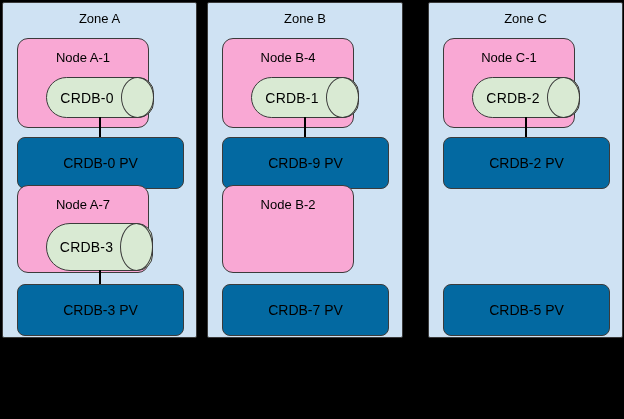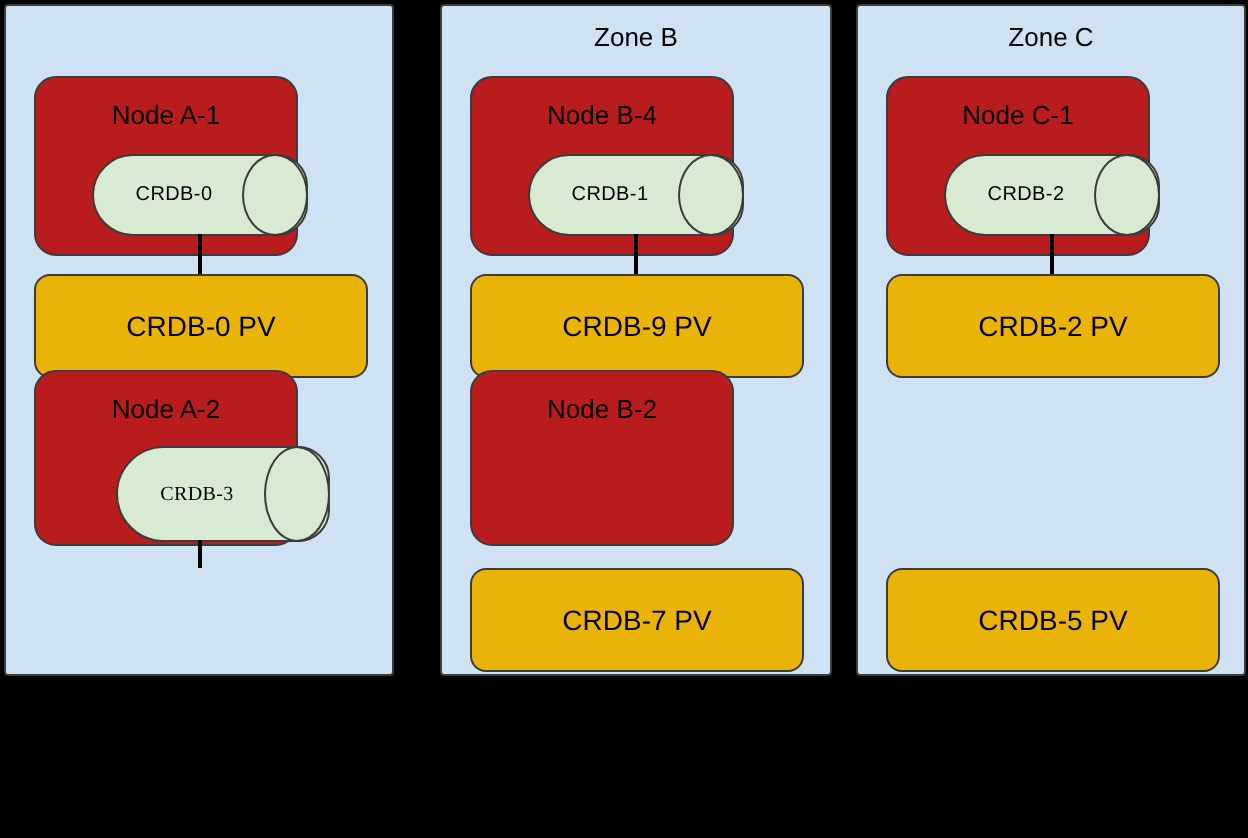--- a/index.html
+++ b/index.html
@@ -12,86 +12,90 @@
   .zone {
     position: absolute; top: 2px; height: 336px;
     background: #cfe2f3; border: 1px solid #3b3b3b; border-radius: 2px;
   }
   .zone-label {
     position: absolute; top: 8px; left: 0; width: 100%;
     text-align: center; font-size: 13px; line-height: 16px;
   }
   .node {
     position: absolute; left: 14px; width: 132px;
-    background: #b91c1c; border: 1px solid #3b3b3b; border-radius: 11px;
+    background: #f9a8d4; border: 1px solid #3b3b3b; border-radius: 11px;
   }
   .node-label {
     position: absolute; top: 11px; left: 0; width: 100%;
     text-align: center; font-size: 13px; line-height: 16px;
   }
   .cyl {
     position: absolute; background: #d9ead3; border: 1px solid #3b3b3b;
   }
   .cyl-std { left: 28px; top: 38px; width: 108px; height: 41px; border-radius: 21px 16px 16px 21px; }
-  .cyl-tall { left: 40px; top: 37px; width: 107px; height: 48px; border-radius: 24px 16px 16px 24px; font-family: Liberation Serif, serif; }
+  .cyl-tall { left: 28px; top: 37px; width: 107px; height: 48px; border-radius: 24px 16px 16px 24px; }
   .cyl-face {
     position: absolute; top: -1px; right: -1px; width: 33px; height: calc(100% + 2px);
     border: 1px solid #3b3b3b; border-radius: 50%; background: transparent;
   }
   .cyl-label {
     position: absolute; left: 4px; right: 30px; top: 0; bottom: 0;
     display: flex; align-items: center; justify-content: center;
-    font-size: 10px; letter-spacing: 0.2px;
+    font-size: 14px; letter-spacing: 0.2px;
   }
   .connector {
     position: absolute; left: 96px; width: 2px; background: #000;
   }
   .pv {
     position: absolute; left: 14px; width: 167px; height: 52px;
-    background: #eab308; border: 1px solid #3b3b3b; border-radius: 8px;
+    background: #0369a1; border: 1px solid #3b3b3b; border-radius: 8px;
     display: flex; align-items: center; justify-content: center;
     font-size: 14px;
   }
   .pos-node1 { top: 35px; height: 90px; }
   .pos-node2 { top: 182px; height: 88px; }
   .pos-pv1 { top: 134px; }
   .pos-pv2 { top: 281px; }
   .pos-conn1 { top: 114px; height: 20px; }
   .pos-conn2 { top: 267px; height: 14px; }
 </style>
 </head>
 <body>
 
 <div class="canvas">
 
   <section class="zone" style="left:2px; width:195px;">
+    <div class="zone-label">Zone A</div>
 
     <div class="node pos-node1">
       <div class="node-label">Node A-1</div>
       <div class="cyl cyl-std">
         <span class="cyl-face"></span>
         <span class="cyl-label">CRDB-0</span>
       </div>
     </div>
     <div class="connector pos-conn1"></div>
     <div class="pv pos-pv1">
       <span>CRDB-0 PV</span>
     </div>
 
     <div class="node pos-node2">
-      <div class="node-label">Node A-2</div>
+      <div class="node-label">Node A-7</div>
       <div class="cyl cyl-tall">
         <span class="cyl-face"></span>
         <span class="cyl-label">CRDB-3</span>
       </div>
     </div>
     <div class="connector pos-conn2"></div>
+    <div class="pv pos-pv2">
+      <span>CRDB-3 PV</span>
+    </div>
   </section>
 
-  <section class="zone" style="left:220px; width:196px;padding-left:35px;">
+  <section class="zone" style="left:207px; width:196px;padding-left:35px;">
     <div class="zone-label">Zone B</div>
 
     <div class="node pos-node1">
       <div class="node-label">Node B-4</div>
       <div class="cyl cyl-std">
         <span class="cyl-face"></span>
         <span class="cyl-label">CRDB-1</span>
       </div>
     </div>
     <div class="connector pos-conn1"></div>

